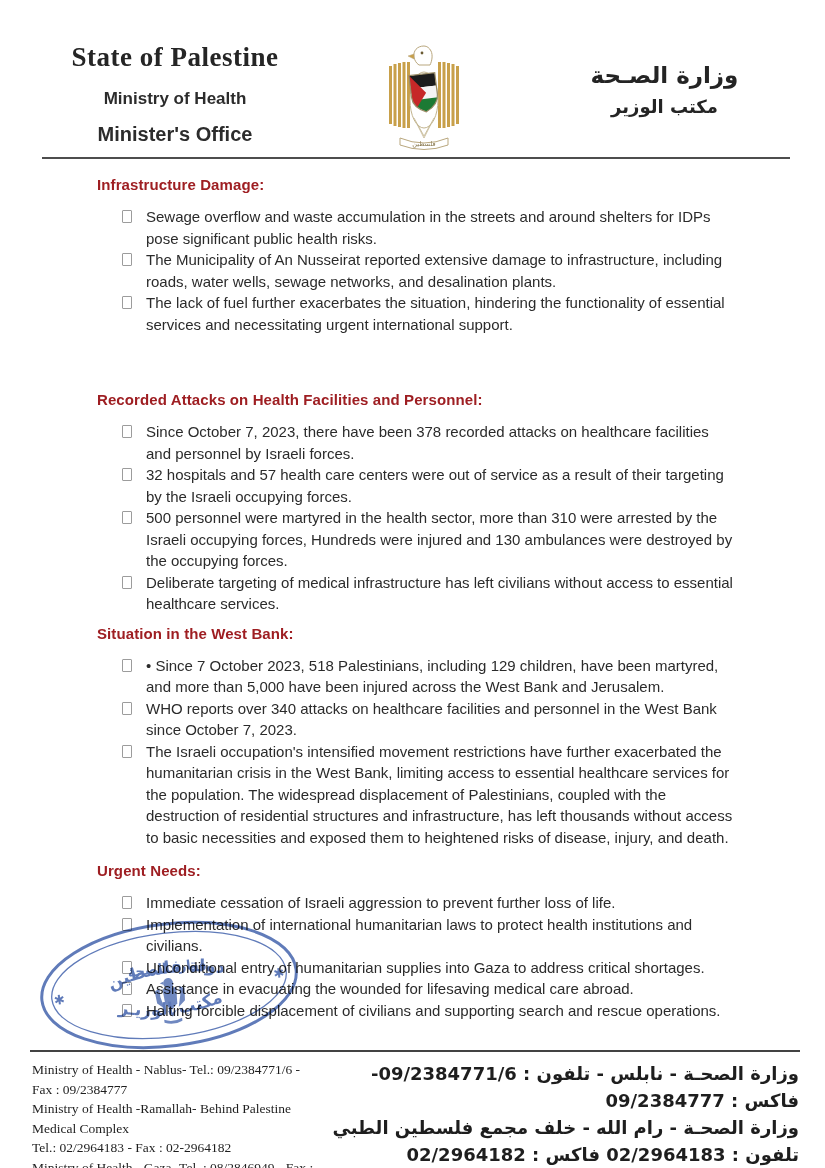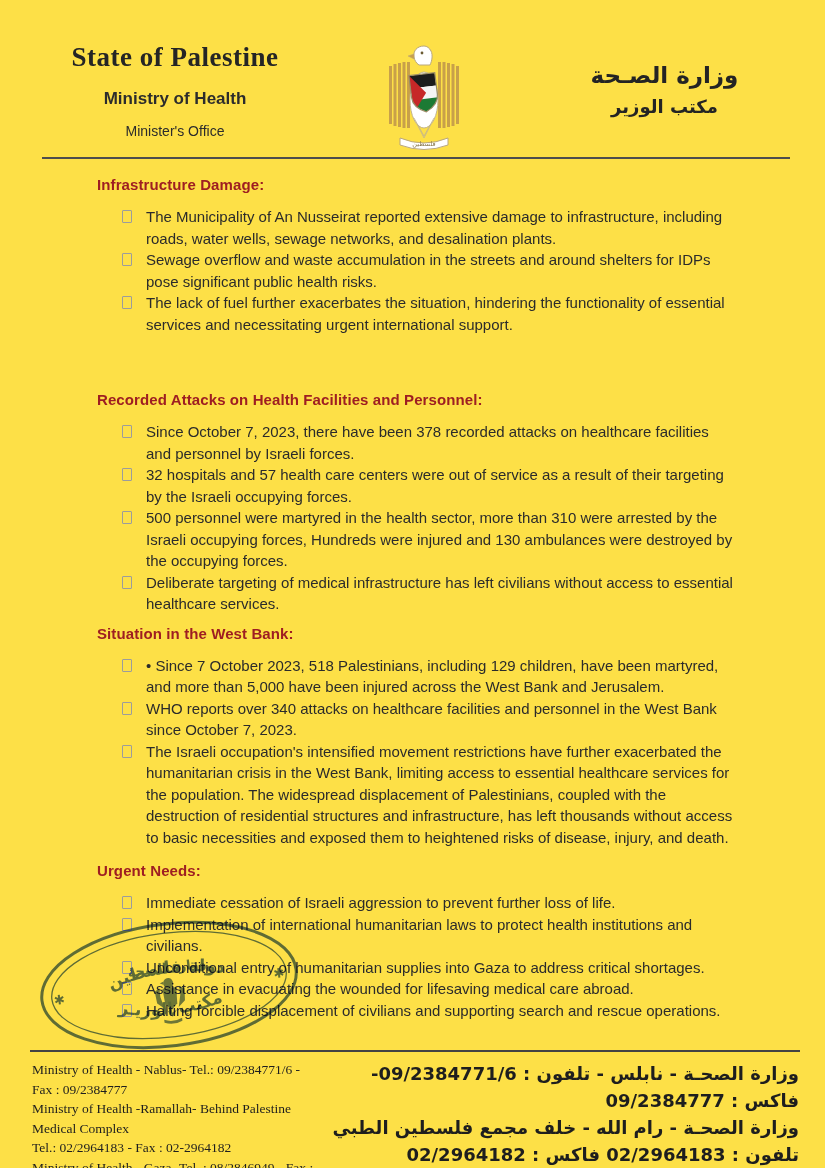--- a/index.html
+++ b/index.html
@@ -1,37 +1,37 @@
 <!DOCTYPE html>
 <html><head>
 <meta charset="utf-8">
 <style>
   * { margin:0; padding:0; box-sizing:border-box; }
   html,body { background:#e8e8e8; }
   .page {
     position:relative;
     width:825px; height:1168px;
     margin:0 auto;
-    background:#fde047;
+    background:#ffffff;
     overflow:hidden;
     font-family:"Liberation Sans", sans-serif;
     color:#2b2b2b;
   }
 
   
   .header { position:absolute; top:40px; left:0; right:0; height:120px; }
   .hdr-en {
     position:absolute; left:50px; top:2px; width:250px; text-align:center;
   }
   .hdr-en .state {
     font-family:"Liberation Serif", serif;
     font-size:27px; font-weight:700; color:#252525; letter-spacing:.5px;
   }
   .hdr-en .ministry { margin-top:16px; font-size:17px; font-weight:600; color:#2c2c2c; }
-  .hdr-en .office   { margin-top:14px; font-size:14px; font-weight:400; color:#2c2c2c; }
+  .hdr-en .office   { margin-top:14px; font-size:20px; font-weight:700; color:#2c2c2c; }
 
   .emblem { position:absolute; left:382px; top:0px; width:84px; height:116px; }
 
   .hdr-ar {
     position:absolute; right:38px; top:0; width:245px; text-align:center;
     direction:rtl; font-family:"DejaVu Sans", sans-serif; color:#242424;
   }
   .hdr-ar .l1 { font-size:25px; font-weight:700; }
   .hdr-ar .l2 { font-size:23px; font-weight:700; margin-top:22px; }
   .hdr-ar .l3 { font-size:18px; font-weight:700; margin-top:8px; }
@@ -148,25 +148,25 @@
 
   <div class="header-rule"></div>
 
   <div class="content">
 
     <div class="section sec-1">
       <h2>Infrastructure Damage:</h2>
       <ul>
         <li>
           <span class="box-marker"></span>
+          <span>Sewage overflow and waste accumulation in the streets and around shelters for IDPs pose significant public health risks.</span>
+        </li>
+        <li>
+          <span class="box-marker"></span>
           <span>The Municipality of An Nusseirat reported extensive damage to infrastructure, including roads, water wells, sewage networks, and desalination plants.</span>
-        </li>
-        <li>
-          <span class="box-marker"></span>
-          <span>Sewage overflow and waste accumulation in the streets and around shelters for IDPs pose significant public health risks.</span>
         </li>
         <li>
           <span class="box-marker"></span>
           <span>The lack of fuel further exacerbates the situation, hindering the functionality of essential services and necessitating urgent international support.</span>
         </li>
       </ul>
     </div>
 
     <div class="section sec-2">
       <h2>Recorded Attacks on Health Facilities and Personnel:</h2>

